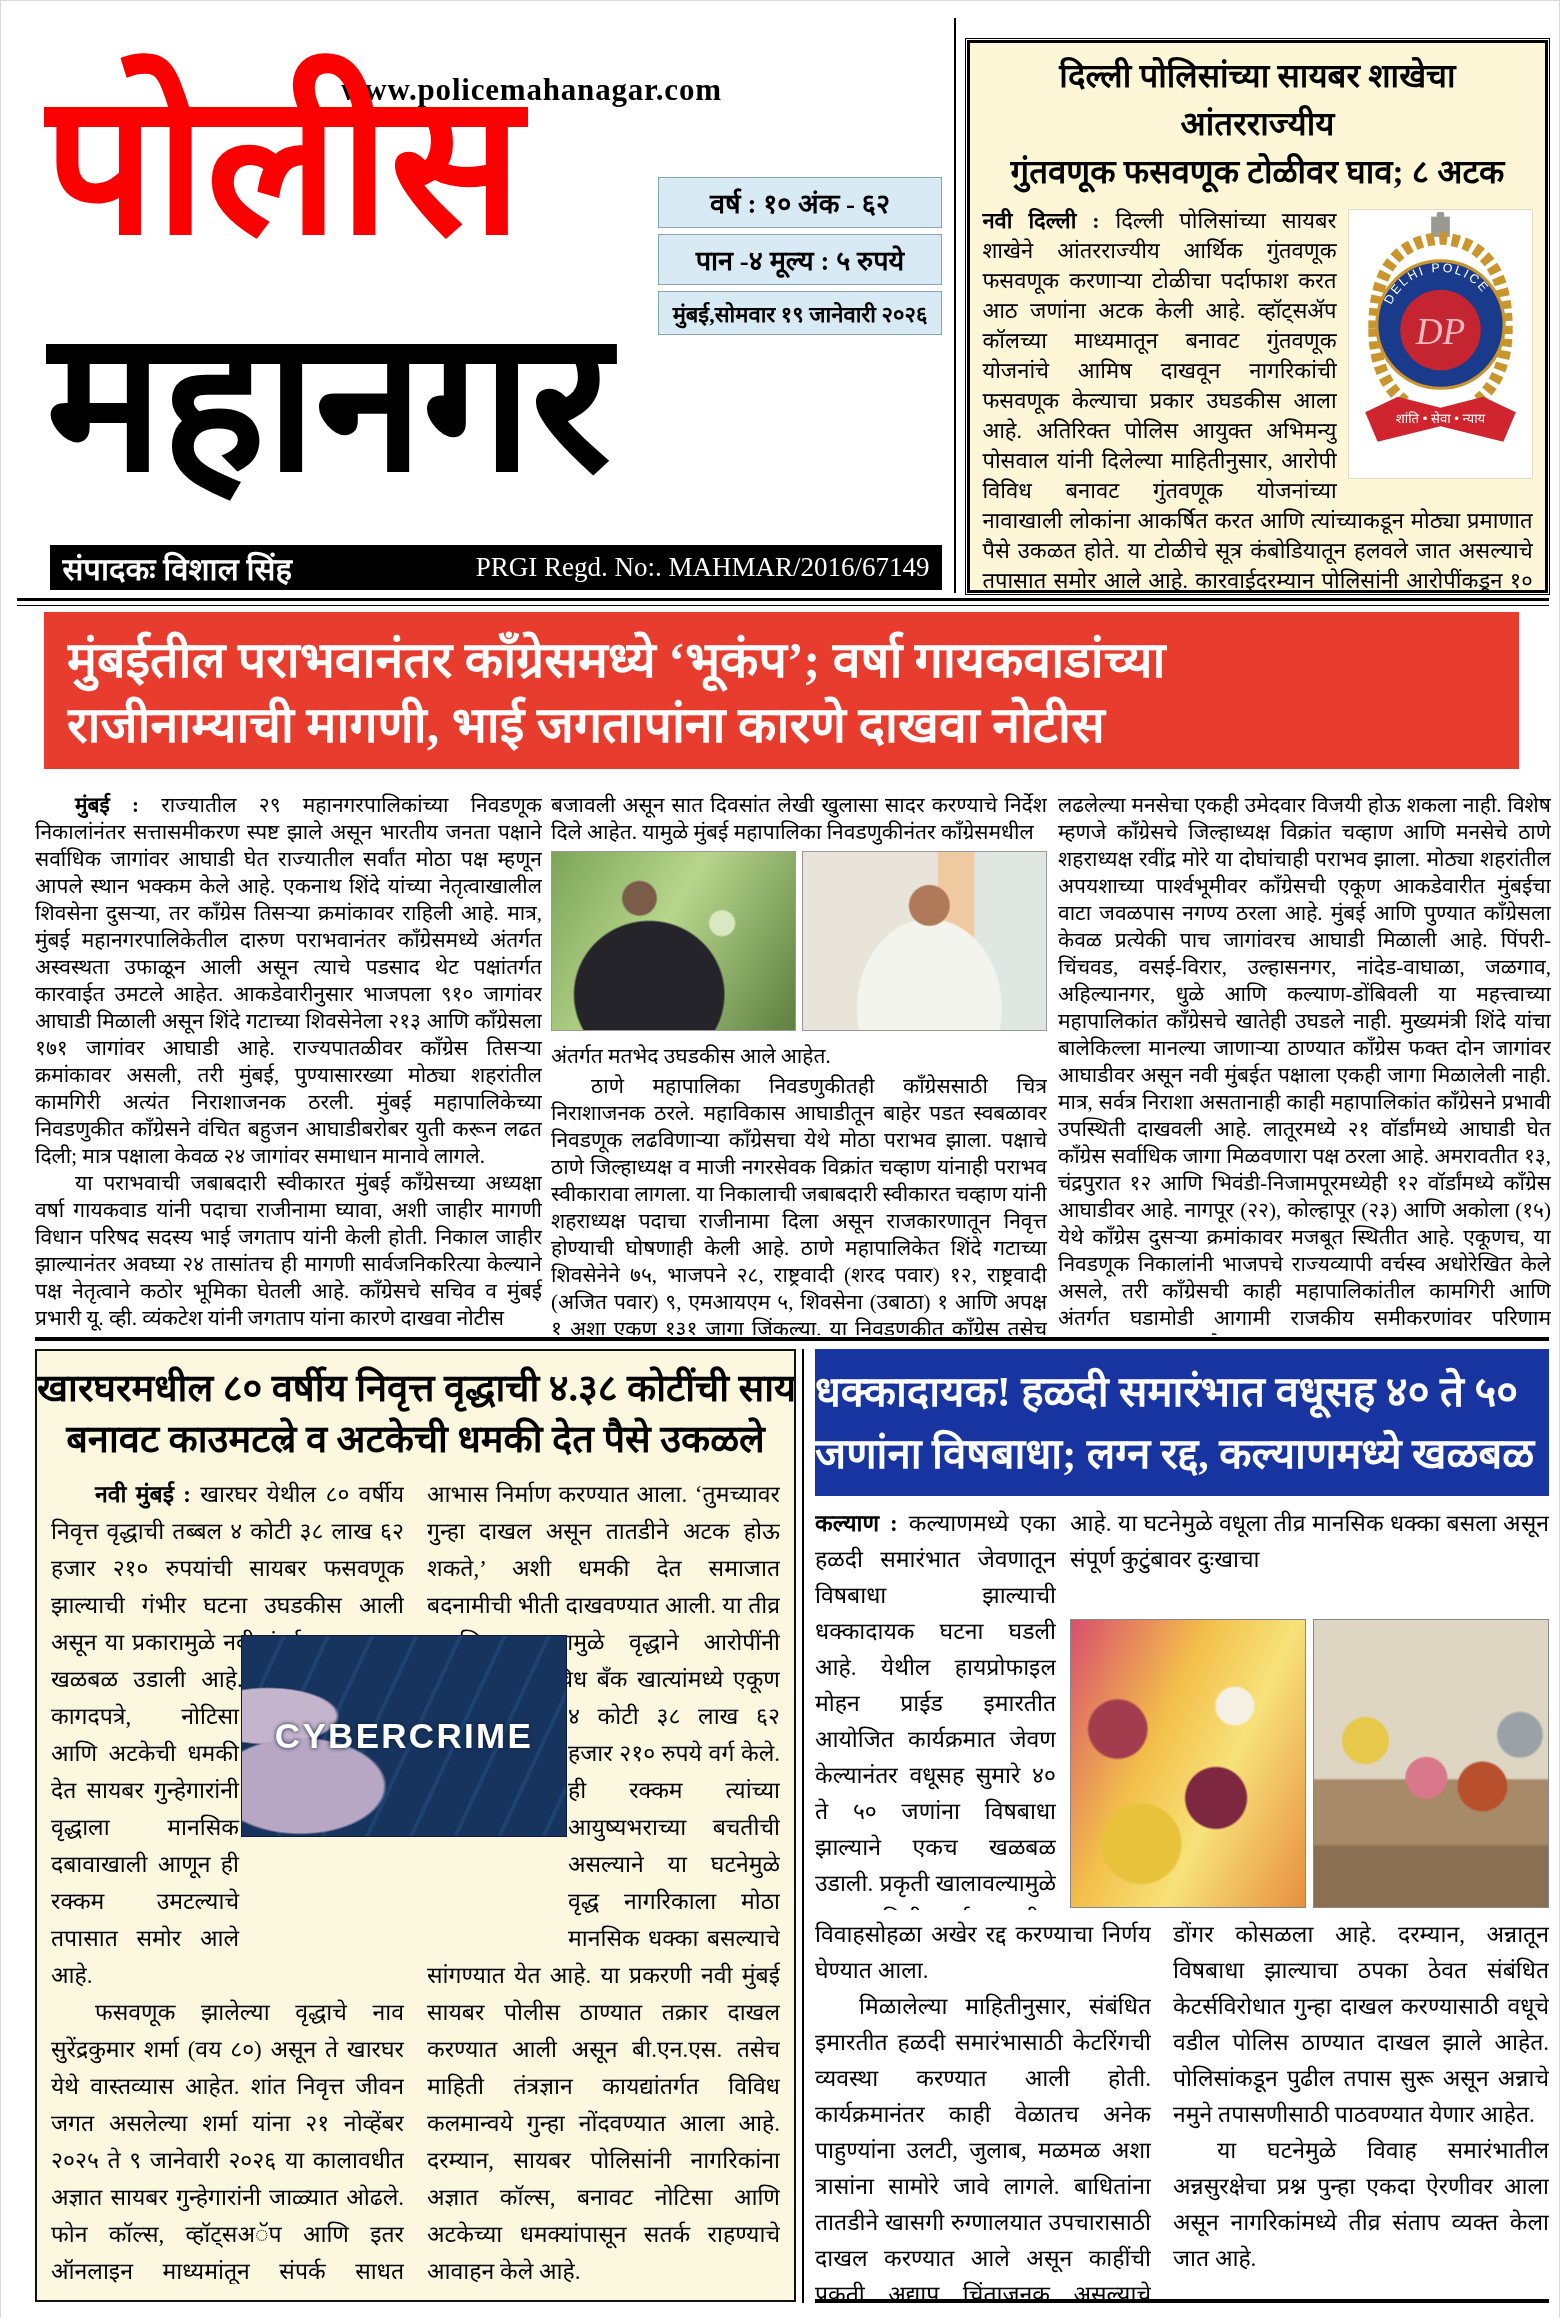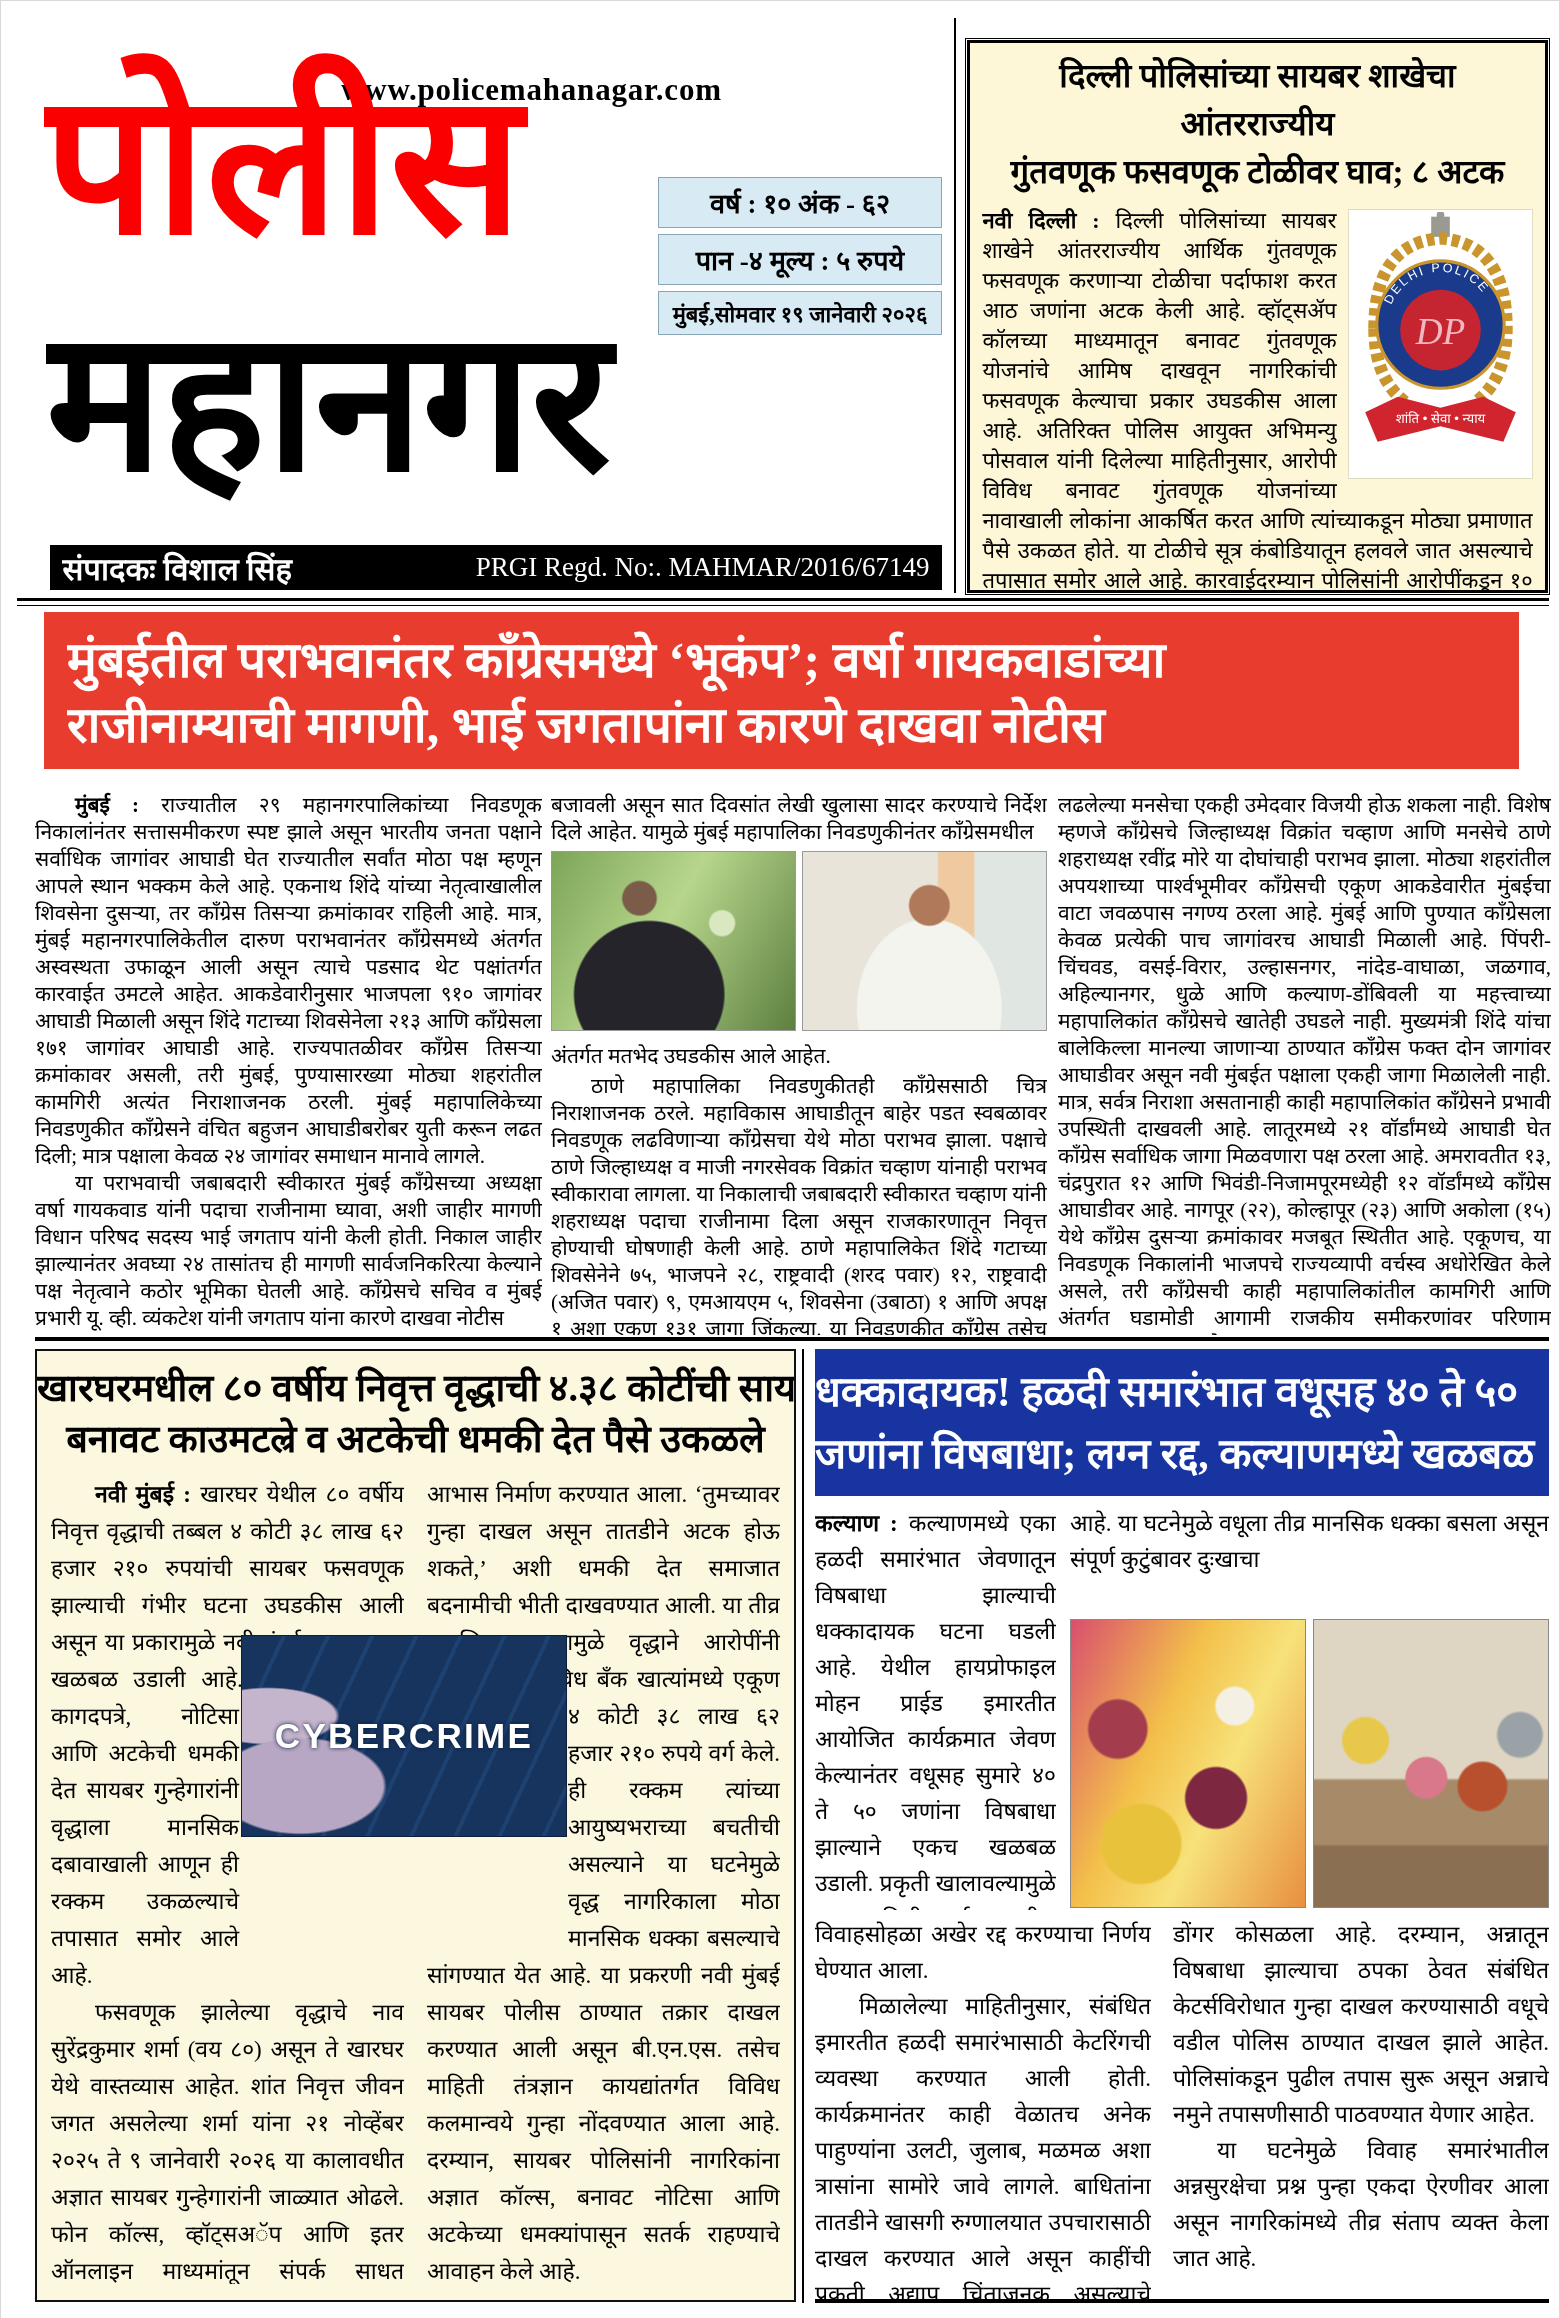--- a/index.html
+++ b/index.html
@@ -199,21 +199,21 @@
     <div class="kh-head">
       <div class="h1">खारघरमधील ८० वर्षीय निवृत्त वृद्धाची ४.३८ कोटींची सायबर फसवणूक;</div>
       <div class="h1">बनावट काउमटल्रे व अटकेची धमकी देत पैसे उकळले</div>
     </div>
     <div class="kh-body">
       <div class="kh-col">
         <p class="noindent" style="text-indent:44px;">
           <b>नवी मुंबई :</b>
           <span>खारघर येथील ८० वर्षीय निवृत्त वृद्धाची तब्बल ४ कोटी ३८ लाख ६२ हजार २१० रुपयांची सायबर फसवणूक झाल्याची गंभीर घटना उघडकीस आली असून या प्रकारामुळे नवी मुंबईसह राज्यभर खळबळ उडाली आहे. बनावट शासकीय कागदपत्रे,</span>
           <span class="spacer-right"></span>
-          <span>नोटिसा आणि अटकेची धमकी देत सायबर गुन्हेगारांनी वृद्धाला मानसिक दबावाखाली आणून ही रक्कम उकळल्याचे तपासात समोर आले आहे.</span>
+          <span>नोटिसा आणि अटकेची धमकी देत सायबर गुन्हेगारांनी वृद्धाला मानसिक दबावाखाली आणून ही रक्कम उमटल्याचे तपासात समोर आले आहे.</span>
         </p>
         <p>फसवणूक झालेल्या वृद्धाचे नाव सुरेंद्रकुमार शर्मा (वय ८०) असून ते खारघर येथे वास्तव्यास आहेत. शांत निवृत्त जीवन जगत असलेल्या शर्मा यांना २१ नोव्हेंबर २०२५ ते ९ जानेवारी २०२६ या कालावधीत अज्ञात सायबर गुन्हेगारांनी जाळ्यात ओढले. फोन कॉल्स, व्हॉट्सअॅप आणि इतर ऑनलाइन माध्यमांतून संपर्क साधत आरोपींनी स्वतःला शासकीय यंत्रणांशी संबंधित असल्याचे भासवले. विशेष म्हणजे आरोपींनी विश्वास संपादन करण्यासाठी संदीप राव, प्रदीप जैसवाल आणि विश्वास नांगरे पाटील यांसारख्या वरिष्ठ व ओळखीच्या अधिकाऱ्यांची नावे वापरली. बनावट शासकीय नोटिसा, पत्रे आणि कागदपत्रे पाठवून फिर्यादी एखाद्या गंभीर गुन्ह्यात अडकला असल्याचा</p>
       </div>
       <div class="kh-col">
         <p class="noindent">
           <span>आभास निर्माण करण्यात आला. ‘तुमच्यावर गुन्हा दाखल असून तातडीने अटक होऊ शकते,’ अशी धमकी देत समाजात बदनामीची भीती दाखवण्यात आली. या तीव्र मानसिक दबावामुळे वृद्धाने आरोपींनी सांगितलेल्या विविध बँक खात्यांमध्ये एकूण ४ कोटी ३८ लाख ६२</span>
           <span class="spacer-left"></span>
           <span>हजार २१० रुपये वर्ग केले. ही रक्कम त्यांच्या आयुष्यभराच्या बचतीची असल्याने या घटनेमुळे वृद्ध नागरिकाला मोठा मानसिक धक्का बसल्याचे सांगण्यात येत आहे. या</span>
           <span>प्रकरणी नवी मुंबई सायबर पोलीस ठाण्यात तक्रार दाखल करण्यात आली असून बी.एन.एस. तसेच माहिती तंत्रज्ञान कायद्यांतर्गत विविध कलमान्वये गुन्हा नोंदवण्यात आला आहे. दरम्यान, सायबर पोलिसांनी नागरिकांना अज्ञात कॉल्स, बनावट नोटिसा आणि अटकेच्या धमक्यांपासून सतर्क राहण्याचे आवाहन केले आहे.</span>
         </p>

